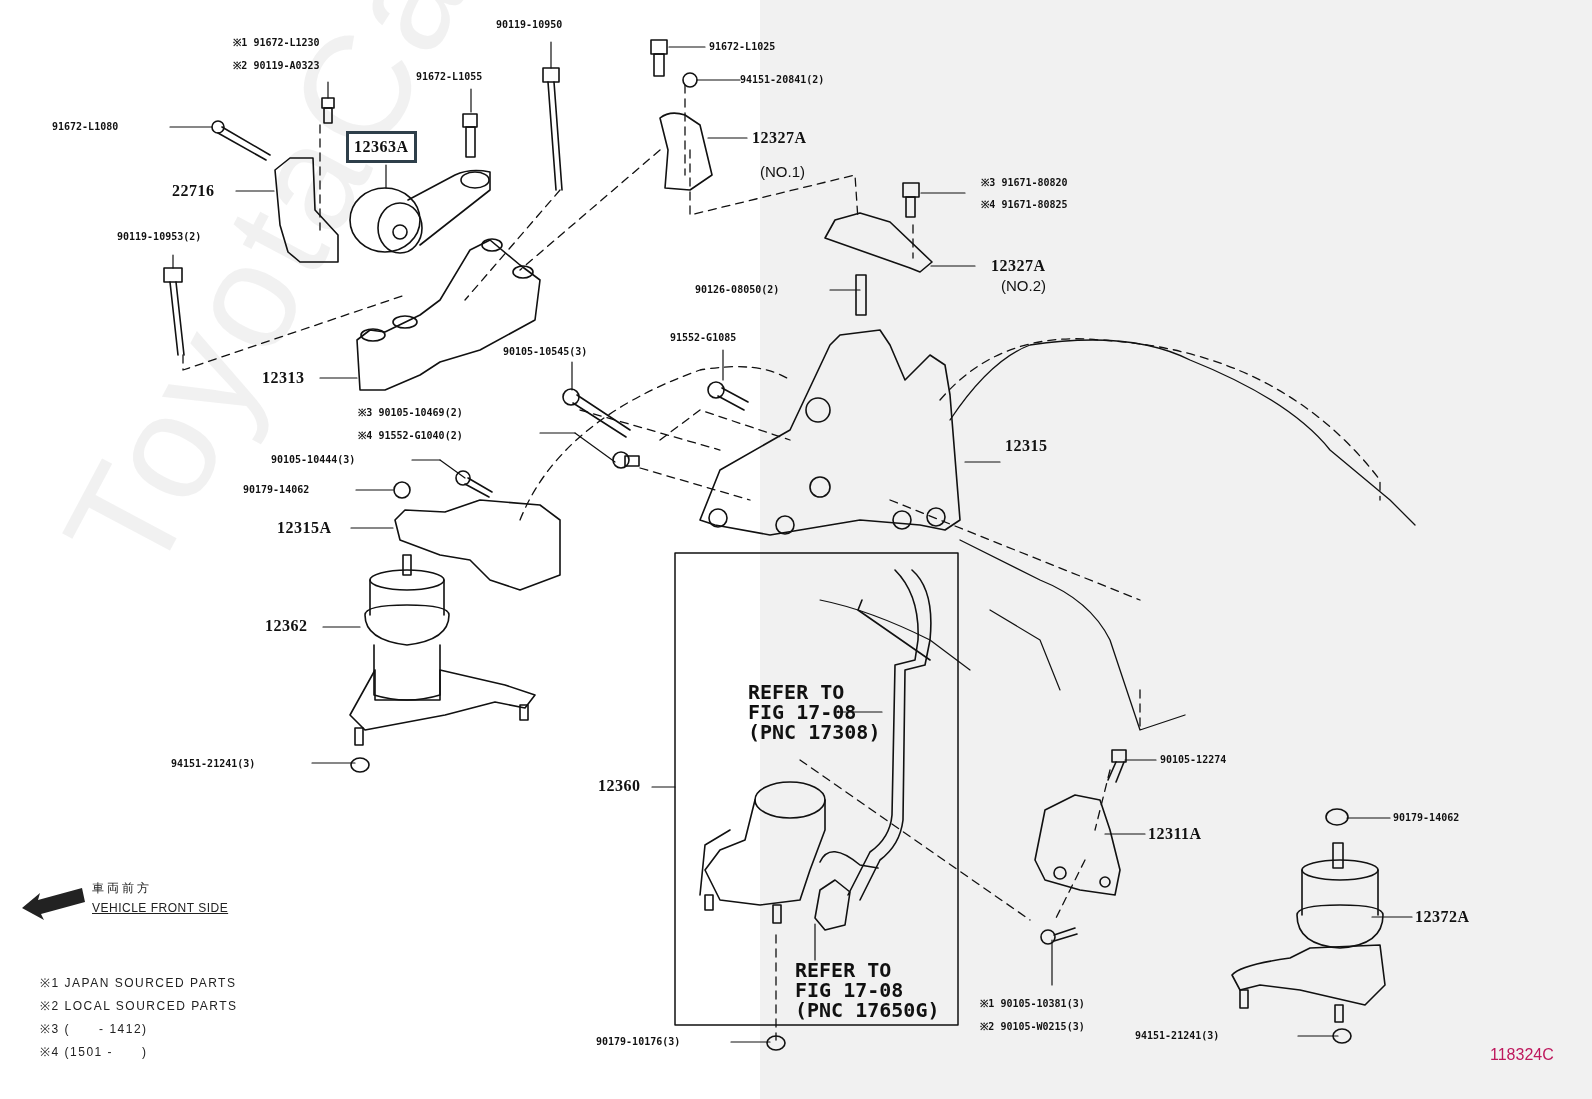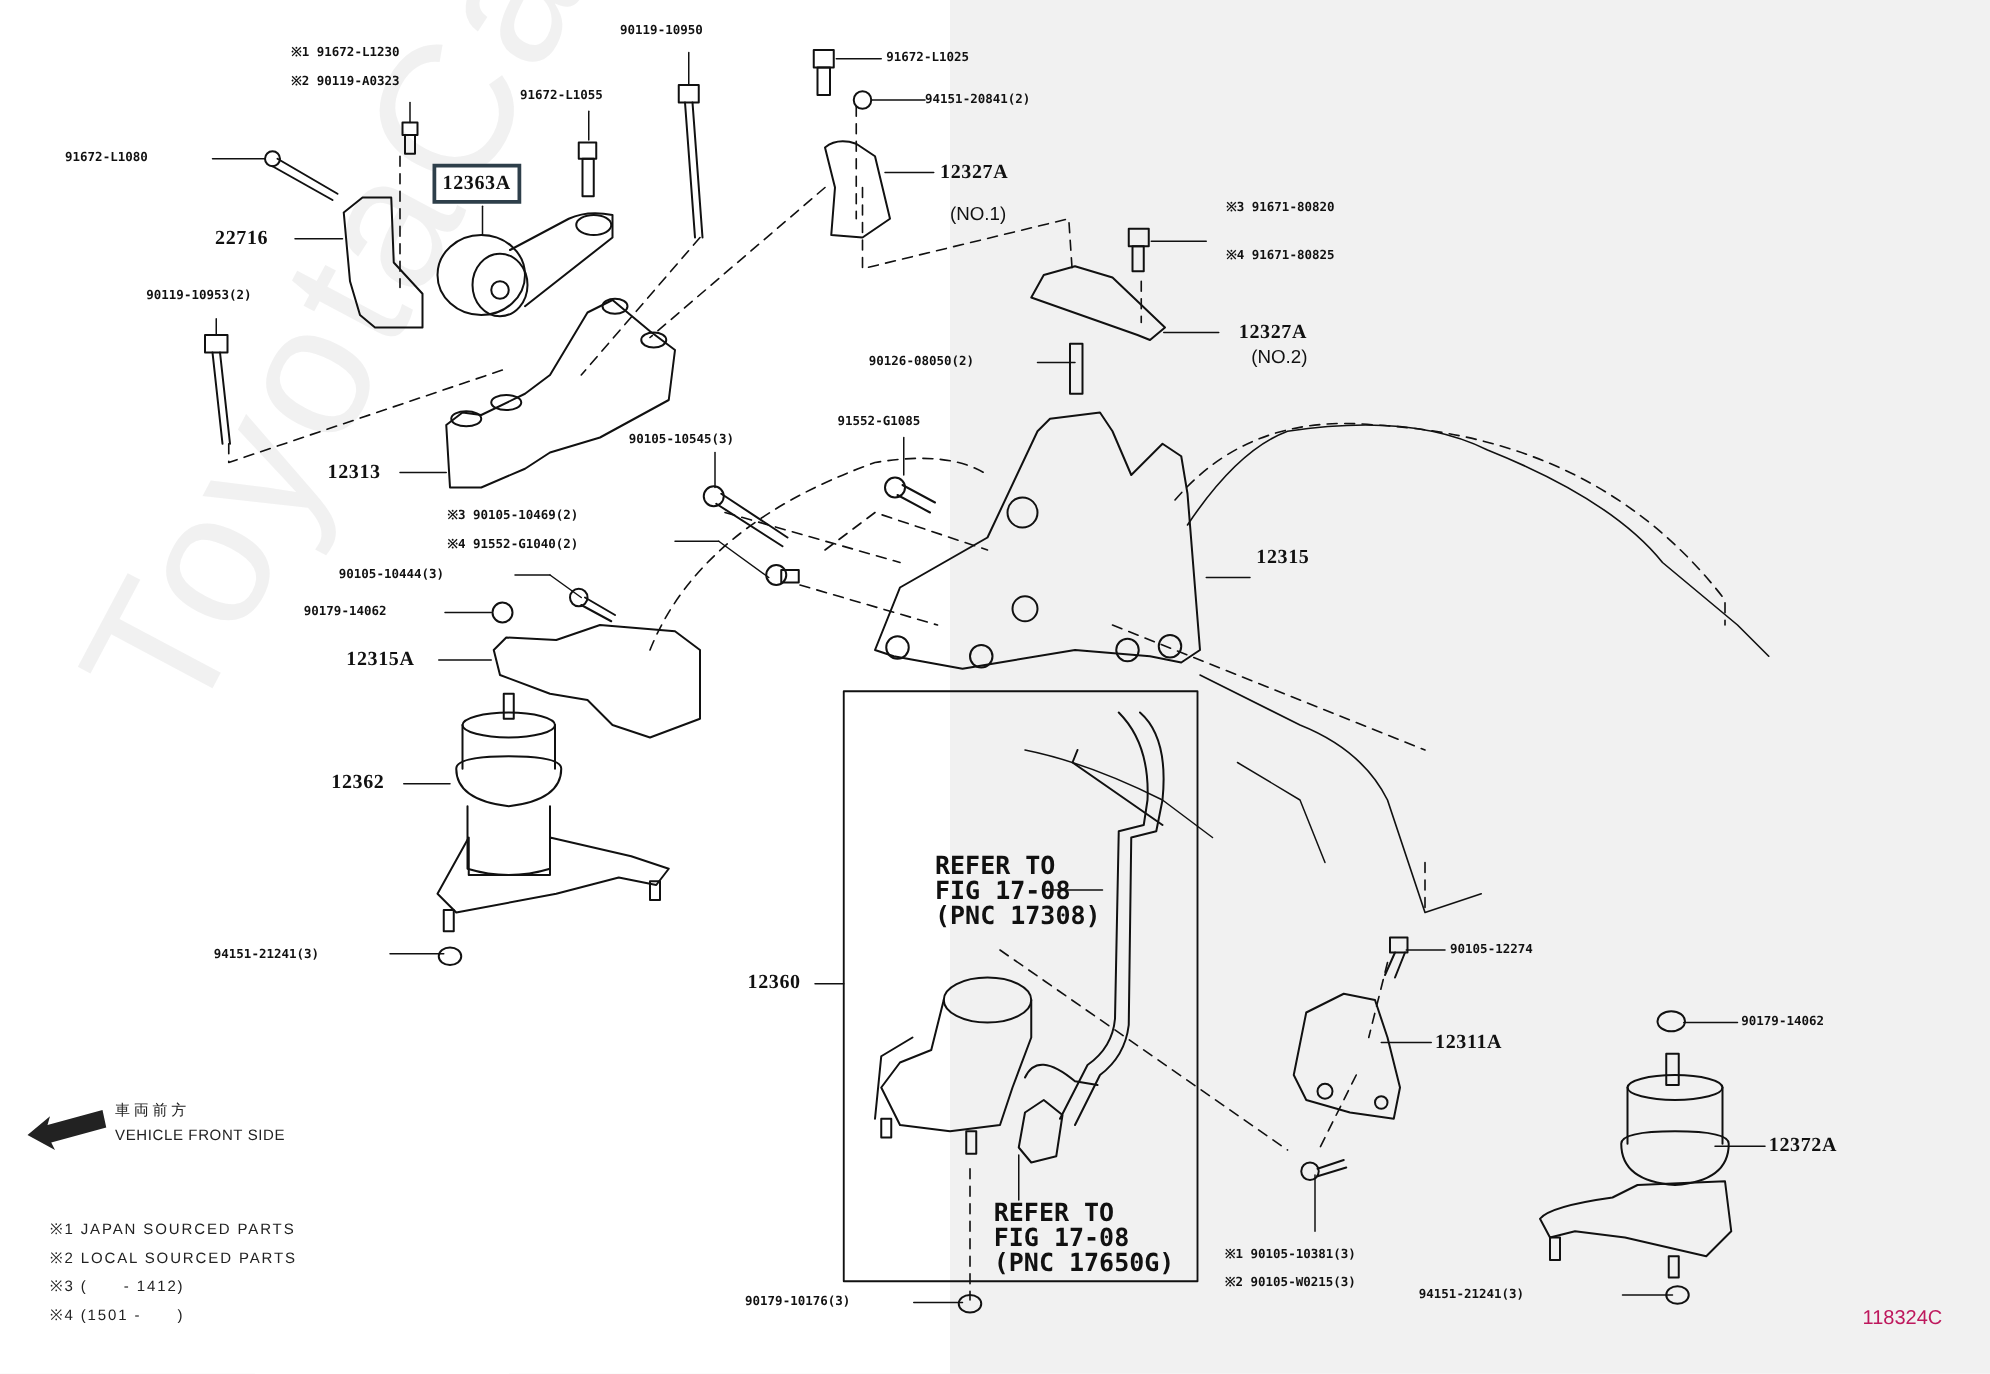--- a/index.html
+++ b/index.html
@@ -263,21 +263,21 @@
 <div class="lbl" style="left:52px;top:118px;">91672-L1080</div>
 <div class="lbl big boxed" style="left:346px;top:131px;">12363A</div>
 <div class="lbl big" style="left:172px;top:179px;">22716</div>
 <div class="lbl" style="left:117px;top:228px;">90119-10953(2)</div>
 <div class="lbl" style="left:496px;top:16px;">90119-10950</div>
 <div class="lbl" style="left:416px;top:68px;">91672-L1055</div>
 <div class="lbl" style="left:709px;top:38px;">91672-L1025</div>
 <div class="lbl" style="left:740px;top:71px;">94151-20841(2)</div>
 <div class="lbl big" style="left:752px;top:126px;">12327A</div>
 <div class="lbl sub" style="left:760px;top:163px;">(NO.1)</div>
-<div class="lbl" style="left:981px;top:158px;">※3 91671-80820</div>
+<div class="lbl" style="left:981px;top:174px;">※3 91671-80820</div>
 <div class="lbl" style="left:981px;top:196px;">※4 91671-80825</div>
 <div class="lbl big" style="left:991px;top:254px;">12327A</div>
 <div class="lbl sub" style="left:1001px;top:277px;">(NO.2)</div>
 <div class="lbl" style="left:695px;top:281px;">90126-08050(2)</div>
 <div class="lbl big" style="left:262px;top:366px;">12313</div>
 <div class="lbl" style="left:670px;top:329px;">91552-G1085</div>
 <div class="lbl" style="left:503px;top:343px;">90105-10545(3)</div>
 <div class="lbl" style="left:358px;top:404px;">※3 90105-10469(2)</div>
 <div class="lbl" style="left:358px;top:427px;">※4 91552-G1040(2)</div>
 <div class="lbl" style="left:271px;top:451px;">90105-10444(3)</div>
@@ -296,19 +296,19 @@
 <div class="lbl" style="left:1160px;top:751px;">90105-12274</div>
 <div class="lbl big" style="left:1148px;top:822px;">12311A</div>
 <div class="lbl" style="left:1393px;top:809px;">90179-14062</div>
 <div class="lbl big" style="left:1415px;top:905px;">12372A</div>
 <div class="lbl" style="left:980px;top:995px;">※1 90105-10381(3)</div>
 <div class="lbl" style="left:980px;top:1018px;">※2 90105-W0215(3)</div>
 <div class="lbl" style="left:1135px;top:1027px;">94151-21241(3)</div>
 <div class="lbl" style="left:596px;top:1033px;">90179-10176(3)</div>
 
 <div class="note" style="left:92px;top:880px;letter-spacing:3px;">車両前方</div>
-<div class="note" style="left:92px;top:901px;letter-spacing:0.5px;">VEHICLE FRONT SIDE</div>
+<div class="note" style="left:92px;top:901px;letter-spacing:0.5px;text-decoration:underline;">VEHICLE FRONT SIDE</div>
 <div class="note" style="left:40px;top:974px;">※1 JAPAN SOURCED PARTS</div>
 <div class="note" style="left:40px;top:997px;">※2 LOCAL SOURCED PARTS</div>
 <div class="note" style="left:40px;top:1020px;white-space:pre;">※3 (      - 1412)</div>
 <div class="note" style="left:40px;top:1043px;white-space:pre;">※4 (1501 -      )</div>
 
 <div id="diagram-id">118324C</div>
 
 </body></html>

